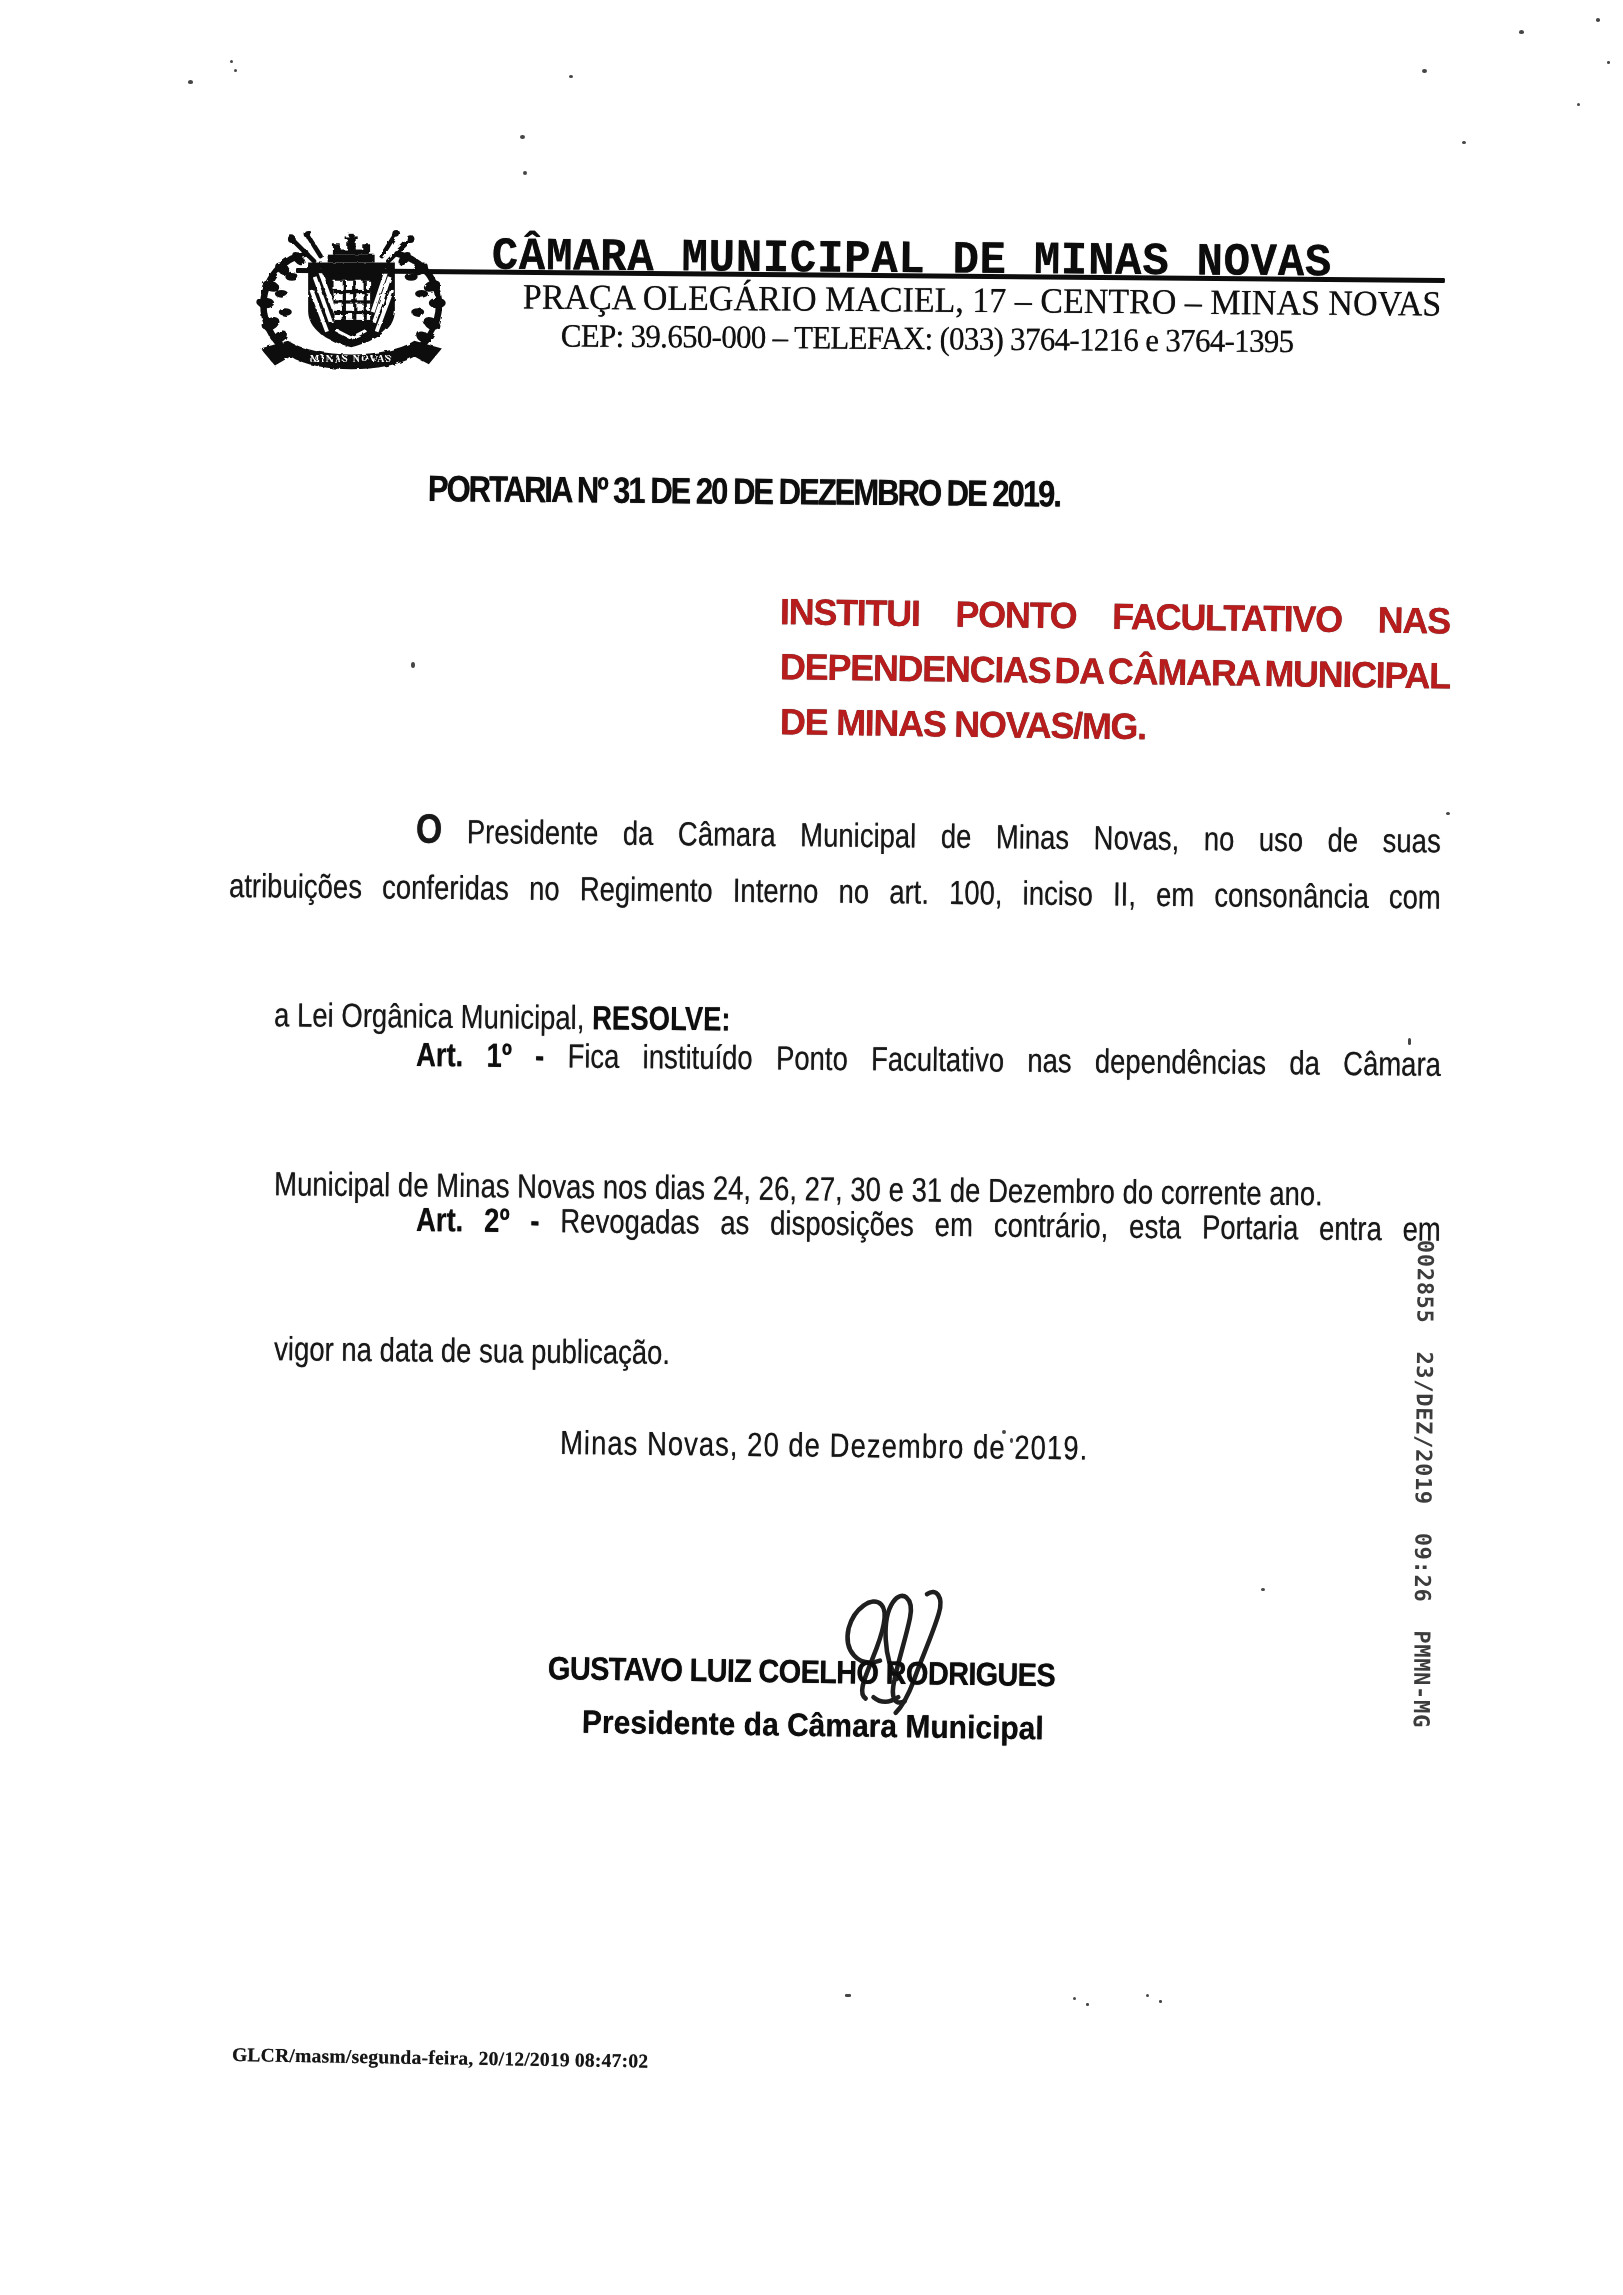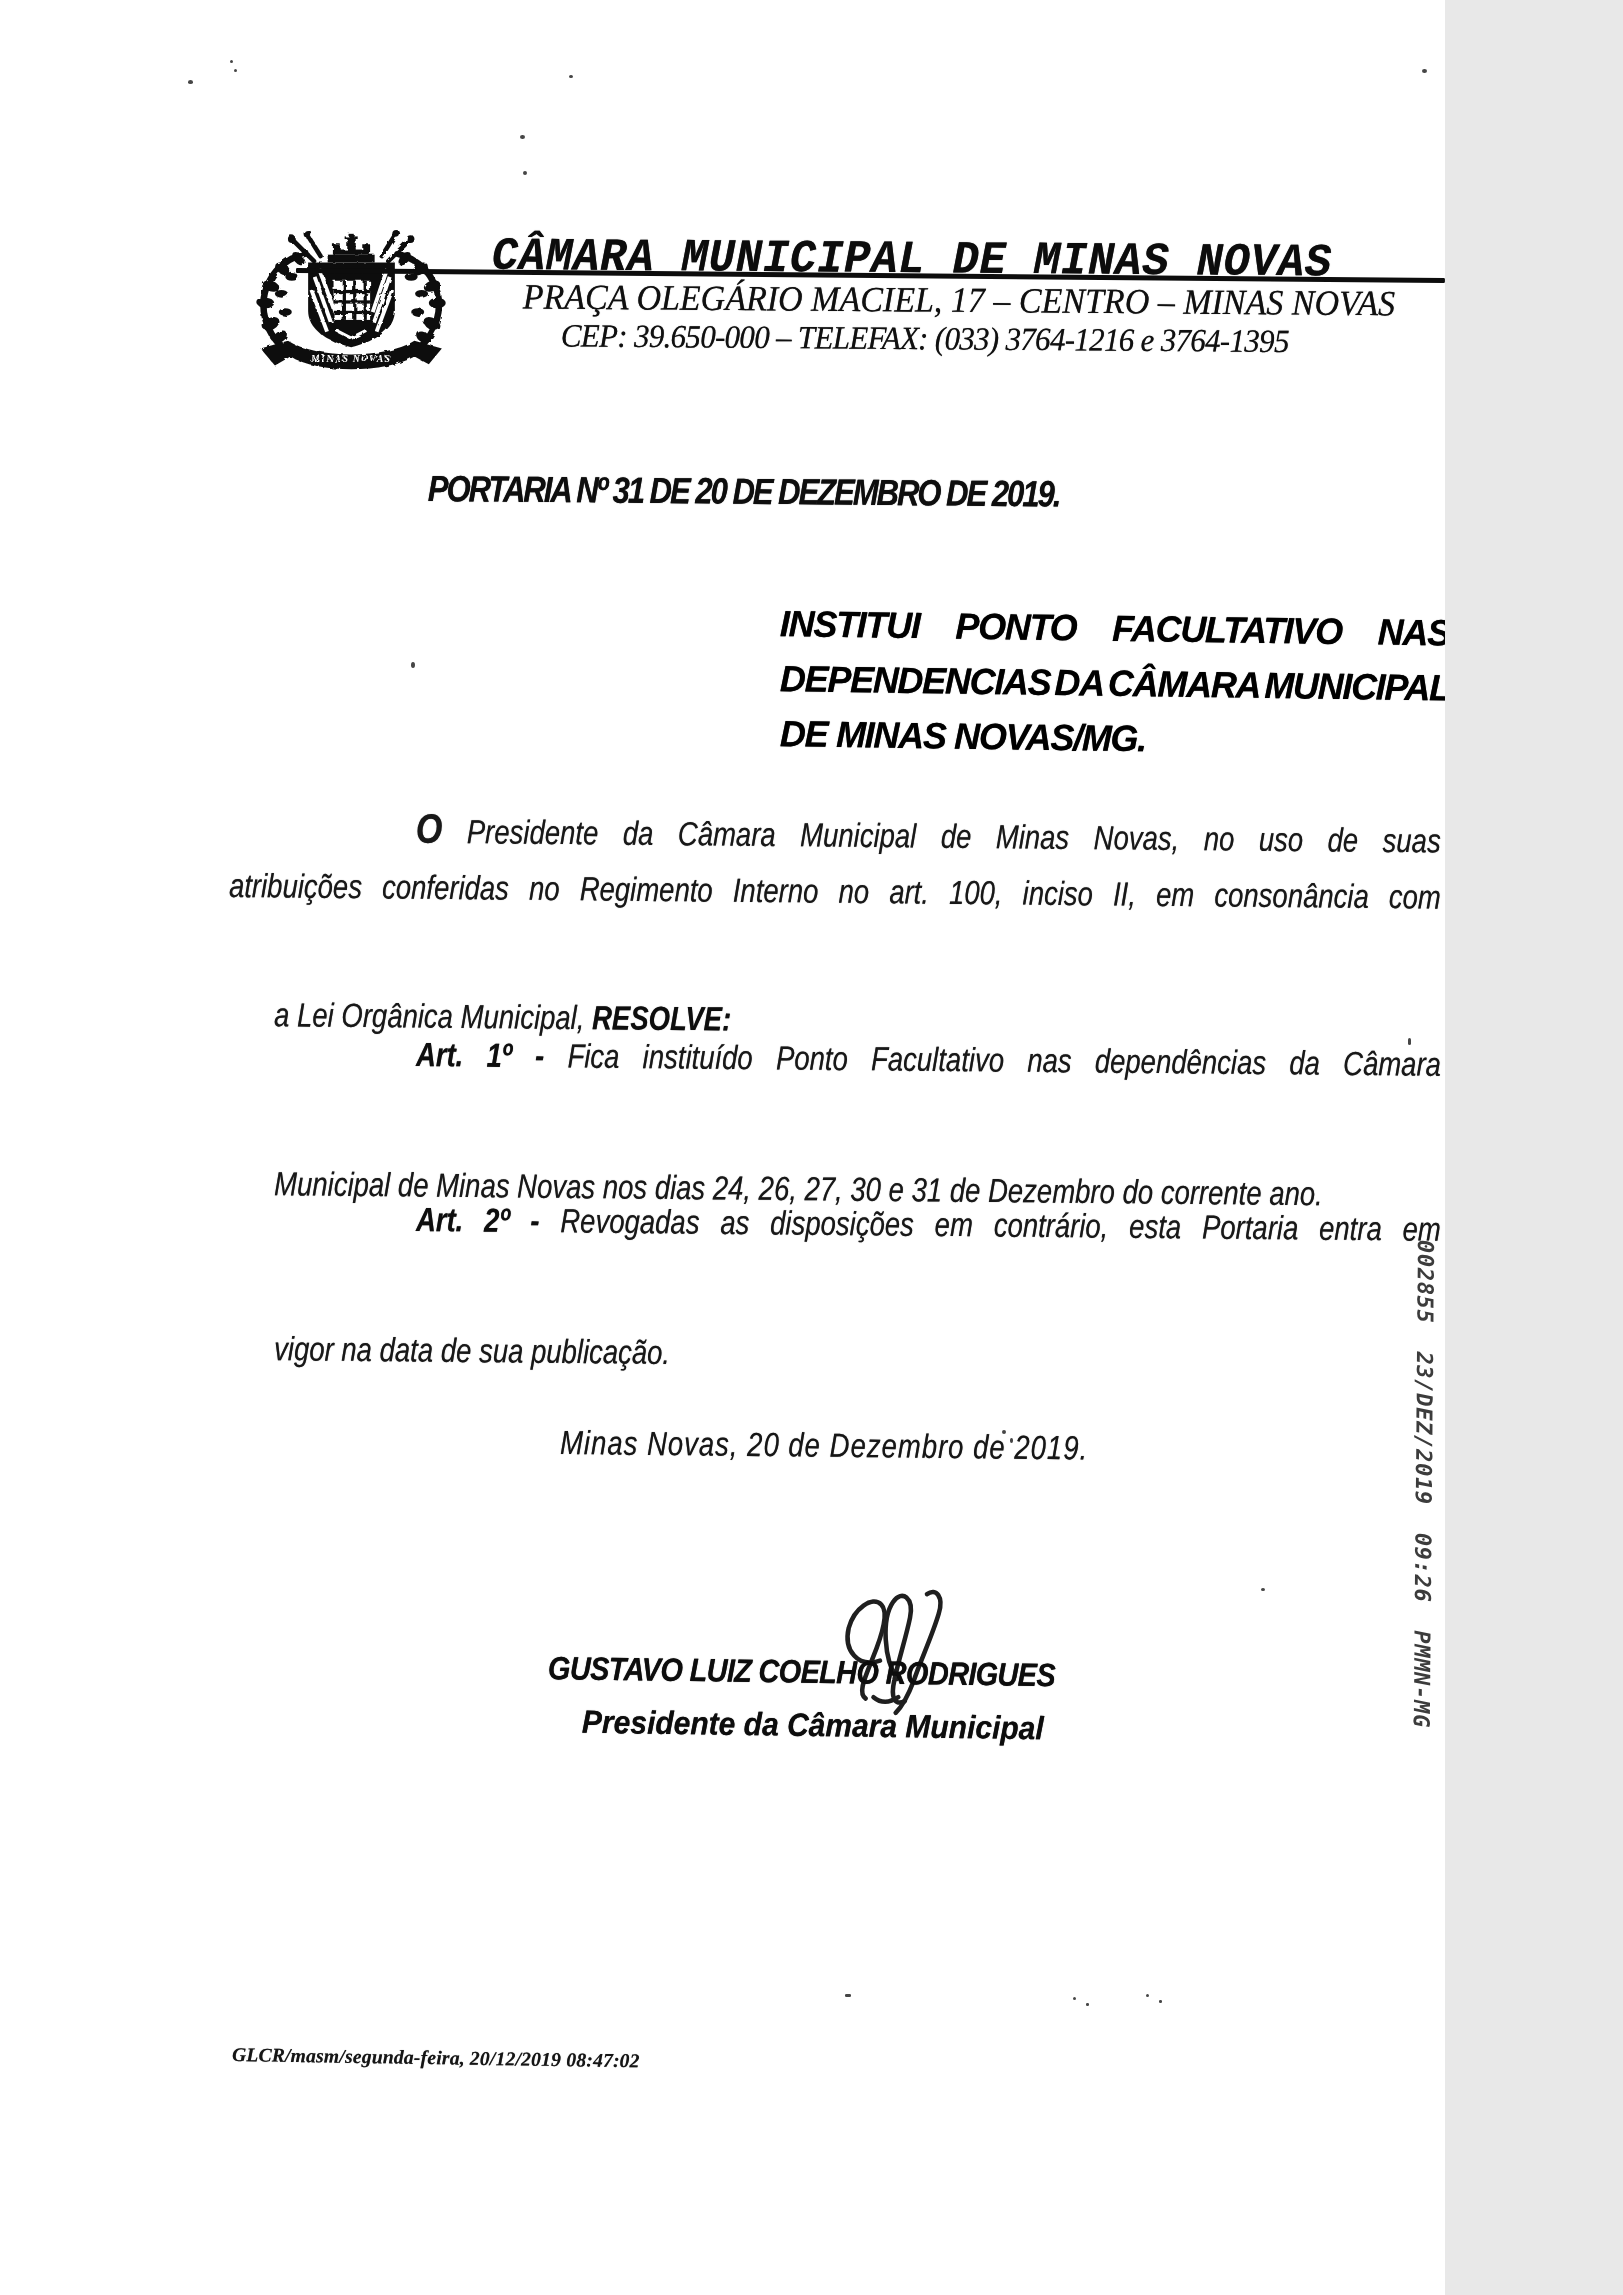--- a/index.html
+++ b/index.html
@@ -1,34 +1,34 @@
 <!DOCTYPE html>
 <html style="font-size:10.5px"><head>
 <meta charset="utf-8">
 <style>
   html,body{margin:0;padding:0;background:#e8e8e8;}
-  .page{position:relative;width:1445px;height:2295px;background:#ffffff;overflow:hidden;
-        font-family:"Liberation Sans",sans-serif;color:#161616;font-style:italic;}
+  .page{position:relative;width:1623px;height:2295px;background:#ffffff;overflow:hidden;
+        font-family:"Liberation Sans",sans-serif;color:#161616;}
   .abs{position:absolute;}
   
   .org-name{left:492px;top:230px;font-family:"Liberation Mono",monospace;font-weight:bold;
             font-size:44px;letter-spacing:0.7px;color:#0c0c0c;white-space:nowrap;
             transform:rotate(.45deg) scaleY(1.05);transform-origin:left top;
             text-shadow:0 0 0.7px rgba(0,0,0,.8);}
   .rule{left:296px;top:268px;width:1149px;height:4.6px;background:#0d0d0d;
         transform:rotate(.5deg);transform-origin:left top;border-radius:1.3px;}
   .addr{font-family:"Liberation Serif",serif;color:#101010;white-space:nowrap;
         text-shadow:0 0 0.7px rgba(0,0,0,.75);transform-origin:left top;}
   .addr1{left:523px;top:277px;font-size:34px;transform:rotate(.45deg) scaleY(1.05);}
   .addr2{left:561px;top:317px;font-size:31px;letter-spacing:-0.7px;transform:rotate(.45deg) scaleY(1.05);}
   
   .doc-title{left:428px;top:468px;font-weight:bold;font-size:31px;letter-spacing:-2px;
              white-space:nowrap;color:#0e0e0e;transform:rotate(.5deg) scaleY(1.18);
              transform-origin:left top;text-shadow:0 0 0.7px rgba(0,0,0,.85);}
-  .epigraph{left:780px;top:596px;width:670px;font-weight:bold;font-size:36px;color:#000000;
+  .epigraph{left:780px;top:584px;width:670px;font-weight:bold;font-size:36px;color:#b91c1c;
             text-shadow:0 0 0.7px rgba(0,0,0,.8);}
   .ep-line{height:55px;line-height:55px;letter-spacing:-1.3px;
            transform:rotate(.8deg) scaleY(1.02);transform-origin:left center;}
   .para{left:229px;width:1212px;font-size:27.5px;color:#181818;
         text-shadow:0 0 0.7px rgba(0,0,0,.65);}
   .pline{height:58px;line-height:58px;transform:rotate(.55deg) scaleY(1.22);
          transform-origin:left center;white-space:pre-wrap;}
   .jline{display:flex;justify-content:space-between;align-items:baseline;}
   .ind{margin-left:187px;}
   .b{font-weight:bold;color:#0e0e0e;}

